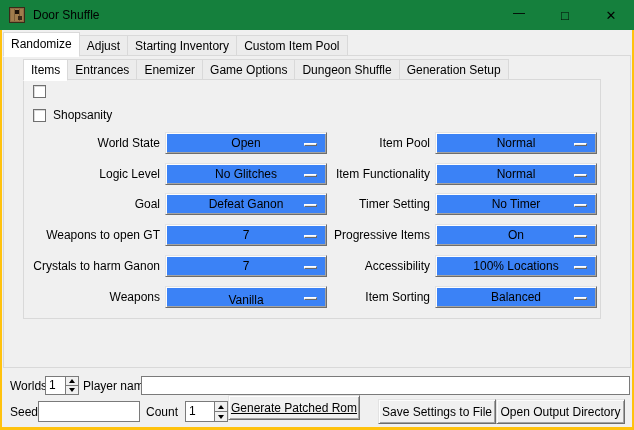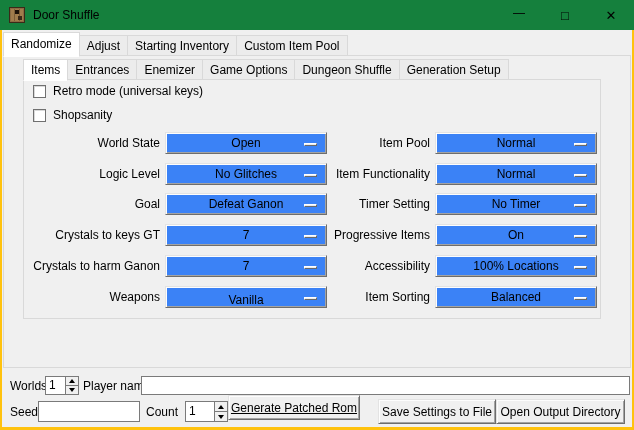--- a/index.html
+++ b/index.html
@@ -170,21 +170,20 @@
     <div class="tab active">Items</div>
     <div class="tab">Entrances</div>
     <div class="tab">Enemizer</div>
     <div class="tab">Game Options</div>
     <div class="tab">Dungeon Shuffle</div>
     <div class="tab">Generation Setup</div>
   </div>
 
   <div class="check-row" style="left:31px; top:54px;">
     <span class="checkbox"></span>
-    <span class="check-label">Retro mode (universal keys)</span>
   </div>
   <div class="check-row" style="left:31px; top:78px;">
     <span class="checkbox"></span>
     <span class="check-label">Shopsanity</span>
   </div>
 
   <div class="opt-label col-l" style="top:102px;">World State</div>
   <div class="dropdown col-l" style="top:102px;">
     <span class="dd-value">Open</span>
     <span class="dd-indicator"></span>
@@ -192,21 +191,21 @@
   <div class="opt-label col-l" style="top:133px;">Logic Level</div>
   <div class="dropdown col-l" style="top:133px;">
     <span class="dd-value">No Glitches</span>
     <span class="dd-indicator"></span>
   </div>
   <div class="opt-label col-l" style="top:163px;">Goal</div>
   <div class="dropdown col-l" style="top:163px;">
     <span class="dd-value">Defeat Ganon</span>
     <span class="dd-indicator"></span>
   </div>
-  <div class="opt-label col-l" style="top:194px;">Crystals to keys GT</div>
+  <div class="opt-label col-l" style="top:194px;">Weapons to open GT</div>
   <div class="dropdown col-l" style="top:194px;">
     <span class="dd-value">7</span>
     <span class="dd-indicator"></span>
   </div>
   <div class="opt-label col-l" style="top:225px;">Crystals to harm Ganon</div>
   <div class="dropdown col-l" style="top:225px;">
     <span class="dd-value">7</span>
     <span class="dd-indicator"></span>
   </div>
   <div class="opt-label col-l" style="top:256px;">Weapons</div>

